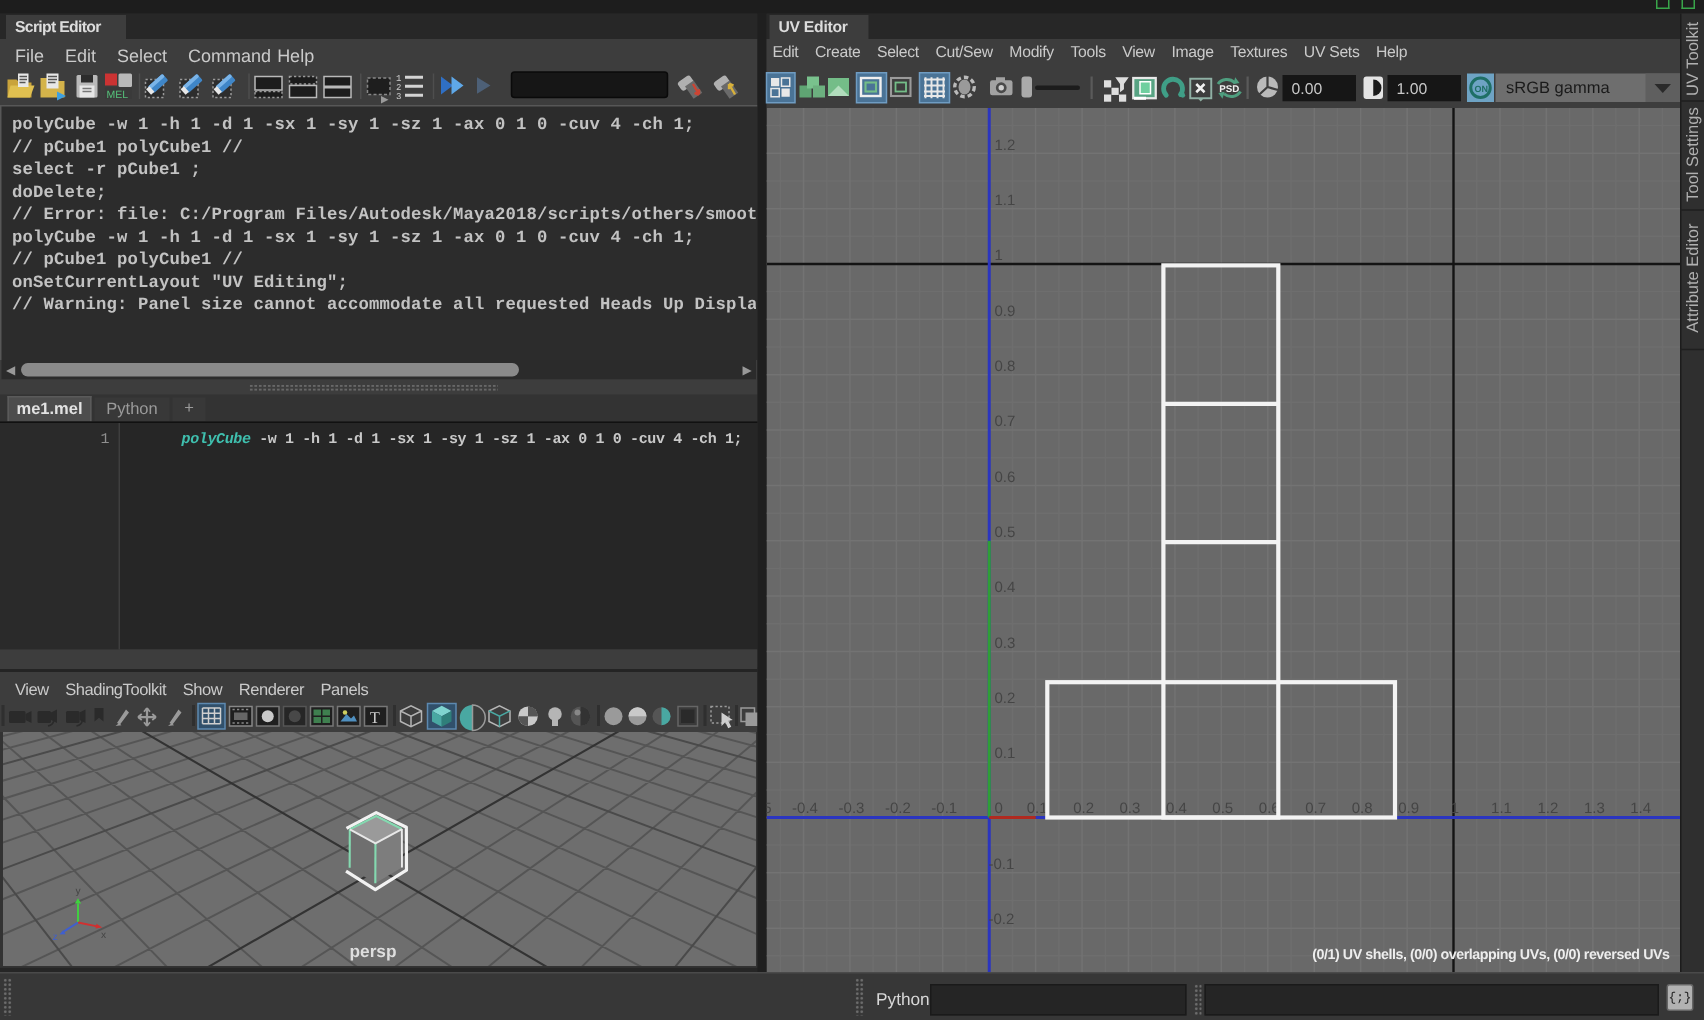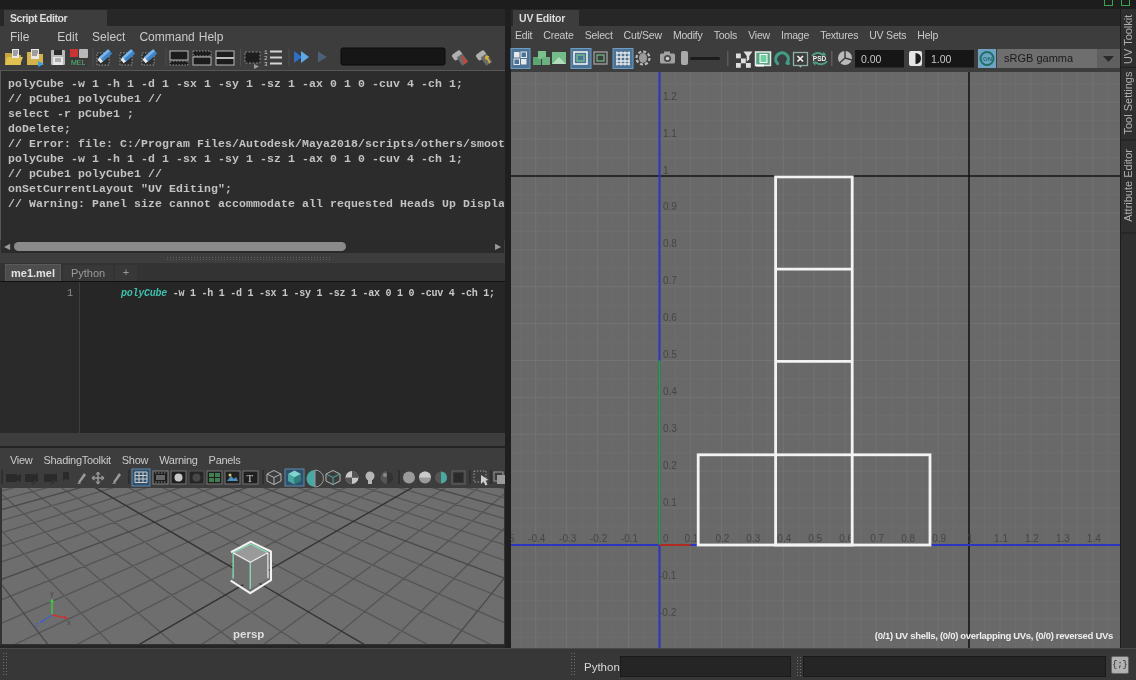--- a/index.html
+++ b/index.html
@@ -9,24 +9,24 @@
 .menu{color:#cacaca;font-size:12px;}
 .menu span{margin-right:0;}
 svg{display:block;}
 </style></head><body>
 
 <div class="abs" style="left:0;top:0;width:1136px;height:9px;background:#1d1d1d;"></div>
 <div class="abs" style="left:1104px;top:0;width:9px;height:6px;border:1px solid #39a54a;border-top:none;background:#1d1d1d;"></div>
 <div class="abs" style="left:1121px;top:0;width:9px;height:6px;border:1px solid #39a54a;border-top:none;background:#1d1d1d;"></div>
 
 <div class="abs" style="left:0;top:9px;width:505px;height:17px;background:#272727;"></div>
-<div class="abs" style="left:4px;top:10px;width:103px;height:16px;background:#3d3d3d;color:#dcdcdc;font-size:10.5px;letter-spacing:-0.45px;font-weight:bold;line-height:16px;padding-left:6px;">Script Editor</div>
+<div class="abs" style="left:4px;top:10px;width:80px;height:16px;background:#3d3d3d;color:#dcdcdc;font-size:10.5px;letter-spacing:-0.45px;font-weight:bold;line-height:16px;padding-left:6px;">Script Editor</div>
 <div class="abs" style="left:0;top:26px;width:505px;height:419px;background:#3d3d3d;"></div>
 <div class="abs menu" style="left:10px;top:30px;font-size:12px;">
-<span style="margin-right:28px;">File</span><span style="margin-right:14px;">Edit</span><span style="margin-right:14px;">Select</span><span style="margin-right:4px;">Command</span><span>Help</span></div>
+<span style="margin-right:14px;">File</span><span style="margin-right:14px;">Edit</span><span style="margin-right:14px;">Select</span><span style="margin-right:4px;">Command</span><span>Help</span></div>
 
 <svg class="abs" style="left:0;top:44px;" width="505" height="26" viewBox="0 0 505 26">
 
 <path d="M5 9 h6 l2 2 h8 v10 h-16 z" fill="#c9a33b"></path>
     <path d="M7 13 h16 l-3 8 h-15 z" fill="#e0c050"></path>
     <rect x="12" y="5" width="7" height="9" fill="#e8e8e8"></rect>
     <path d="M13 7h5M13 9h5M13 11h4" stroke="#555" stroke-width="1"></path>
 
 <path d="M27 8 h6 l2 2 h8 v11 h-16 z" fill="#d4b34a"></path>
     <rect x="31" y="5" width="8" height="10" fill="#e8e8e8"></rect>
@@ -128,21 +128,21 @@
 
 <div class="abs" style="left:0;top:281px;width:505px;height:152px;background:#262626;border-top:1px solid #111;"></div>
 <div class="abs" style="left:0;top:282px;width:79px;height:151px;background:#2a2a2a;"></div>
 <div class="abs" style="left:79px;top:282px;width:1px;height:151px;background:#3e3e3e;"></div>
 <div class="abs mono" style="left:58px;top:288px;width:15px;color:#8f8f8f;font-size:10px;text-align:right;">1</div>
 <div class="abs mono" style="left:85px;top:288px;width:418px;overflow:hidden;font-weight:bold;font-size:10px;letter-spacing:-0.25px;white-space:nowrap;color:#c8c8c8;"><span style="color:#3fbfae;font-style:italic;margin-left:36px;">polyCube</span> -w 1 -h 1 -d 1 -sx 1 -sy 1 -sz 1 -ax 0 1 0 -cuv 4 -ch 1;</div>
 <div class="abs" style="left:0;top:433px;width:505px;height:15px;background:#3d3d3d;border-bottom:2px solid #242424;"></div>
 
 <div class="abs" style="left:0;top:448px;width:505px;height:197px;background:#3d3d3d;"></div>
 <div class="abs menu" style="left:10px;top:454px;font-size:11px;letter-spacing:-0.3px;">
-<span style="margin-right:11px;">View</span><span style="">Shading</span><span style="margin-right:11px;">Toolkit</span><span style="margin-right:11px;">Show</span><span style="margin-right:11px;">Warning</span><span>Panels</span></div>
+<span style="margin-right:11px;">View</span><span style="">Shading</span><span style="margin-right:11px;">Toolkit</span><span style="margin-right:11px;">Show</span><span style="margin-right:11px;">Renderer</span><span>Panels</span></div>
 
 <svg class="abs" style="left:0;top:466px;" width="505" height="22" viewBox="0 0 505 22">
     <rect x="1" y="4" width="2" height="14" fill="#2f2f2f"></rect>
     <g fill="#2a2a2a">
       <rect x="6" y="8" width="11" height="8" rx="1"></rect>
       <path d="M17 10 l4 -2 v8 l-4 -2z"></path>
     </g>
     <g fill="#2a2a2a">
       <rect x="25" y="8" width="9" height="8" rx="1"></rect>
       <path d="M34 9 l4 -2 v9 l-4 -2z"></path>

